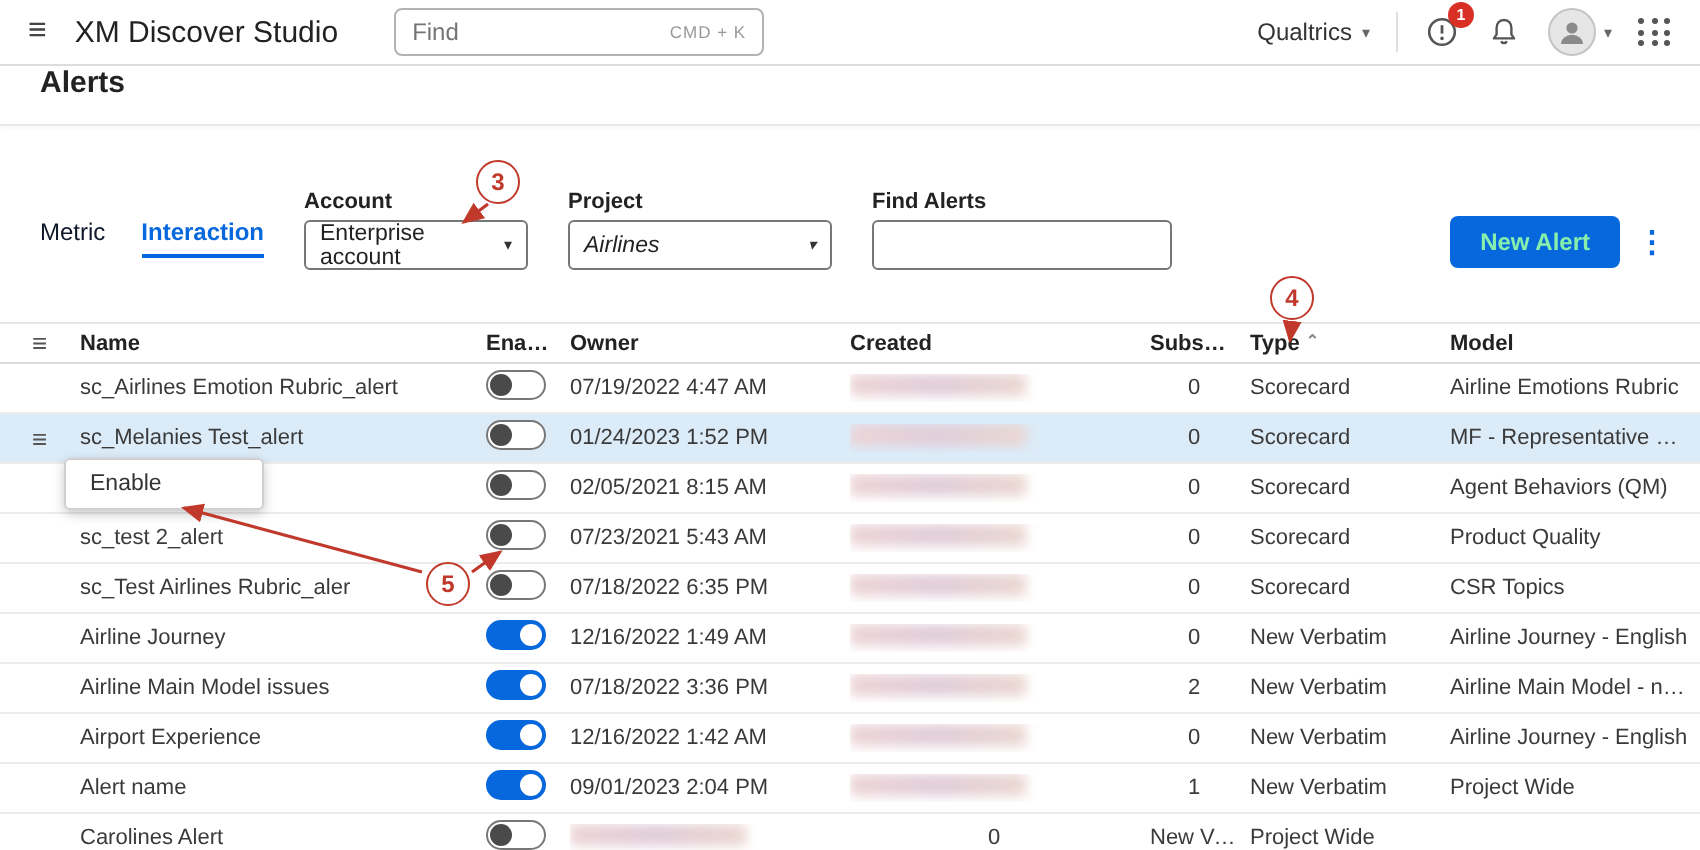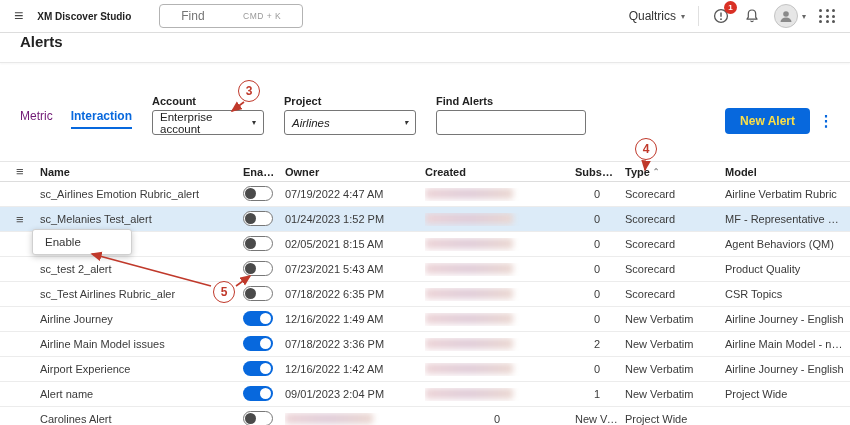--- a/index.html
+++ b/index.html
@@ -3,53 +3,53 @@
 <meta charset="utf-8">
 <style>
   * { margin:0; padding:0; box-sizing:border-box; }
   html,body { background:#fff; }
   body { font-family:"Liberation Sans", sans-serif; }
   .screen { position:relative; width:850px; height:425px; background:#fff; overflow:hidden; color:#333; }
 
   
   .topbar { height:33px; border-bottom:1px solid #ddd; display:flex; align-items:center; padding:0 14px; gap:14px; }
   .hamburger { font-size:16px; color:#444; cursor:pointer; line-height:1; }
-  .app-title { font-size:10px; font-weight:700; color:#222; white-space:nowrap; }
-  .searchbox { width:144px; height:24px; border:1px solid #b3b3b3; border-radius:4px; display:flex; align-items:center; padding:0 21px; margin-left:14px; background:#fff; }
+  .app-title { font-size:15px; font-weight:400; color:#222; white-space:nowrap; }
+  .searchbox { width:185px; height:24px; border:1px solid #b3b3b3; border-radius:4px; display:flex; align-items:center; padding:0 8px; margin-left:14px; background:#fff; }
   .searchbox input { border:none; outline:none; flex:1; font-size:12px; color:#555; font-family:inherit; min-width:0; background:transparent; }
   .searchbox .shortcut { font-size:8.5px; color:#999; letter-spacing:.5px; white-space:nowrap; }
   .top-right { margin-left:auto; display:flex; align-items:center; gap:13px; }
   .brand-menu { font-size:12px; color:#333; display:flex; align-items:center; gap:5px; cursor:pointer; }
   .chev { font-size:8px; color:#666; }
   .vdiv { width:1px; height:20px; background:#e0e0e0; }
   .iconbtn { position:relative; width:18px; height:18px; display:flex; align-items:center; justify-content:center; cursor:pointer; }
   .badge { position:absolute; top:-6px; right:-7px; min-width:13px; height:13px; border-radius:7px; background:#d93025; color:#fff; font-size:8px; font-weight:700; display:flex; align-items:center; justify-content:center; padding:0 3px; }
   .avatar-wrap { display:flex; align-items:center; gap:4px; cursor:pointer; }
   .avatar { width:24px; height:24px; border-radius:50%; background:#e6e6e6; border:1px solid #c4c4c4; display:flex; align-items:center; justify-content:center; overflow:hidden; }
   .waffle { display:grid; grid-template-columns:repeat(3,4px); grid-gap:2.5px; cursor:pointer; }
   .waffle i { width:3px; height:3px; border-radius:50%; background:#555; }
 
   
   .page-header { height:30px; display:flex; align-items:flex-start; padding:0 20px; border-bottom:1px solid #e8e8e8; box-shadow:0 1px 2px rgba(0,0,0,.04); }
   .page-title { font-size:15px; font-weight:700; color:#222; }
 
   
   .filters { display:flex; align-items:flex-end; padding:32px 16px 0 20px; gap:20px; }
   .tabs { display:flex; gap:18px; padding-bottom:6px; }
-  .tab { font-size:12px; color:#701a75; padding-bottom:4px; cursor:pointer; }
+  .tab { font-size:12px; color:#0f172a; padding-bottom:4px; cursor:pointer; }
   .tab.active { color:#0768dd; font-weight:700; border-bottom:2px solid #0768dd; }
   .fgroup { display:flex; flex-direction:column; gap:3px; }
   .flabel { font-size:11px; font-weight:700; color:#222; }
   .select { height:25px; border:1px solid #767676; border-radius:3px; background:#fff; display:flex; align-items:center; justify-content:space-between; padding:0 7px; font-size:11.5px; color:#222; cursor:pointer; }
   .select .chev { color:#333; }
   .sel-account { width:112px; }
   .sel-project { width:132px;font-style:italic; }
   .find-input { width:150px; height:25px; border:1px solid #767676; border-radius:3px; font-size:11.5px; padding:0 6px; outline:none; font-family:inherit; }
   .actions { margin-left:auto; display:flex; align-items:center; gap:8px; padding-bottom:1px; }
-  .btn-primary { background:#0768dd; color:#fde047; border:none; border-radius:4px; font-size:12px; font-weight:700; padding:6px 15px; cursor:pointer; font-family:inherit; }
+  .btn-primary { background:#0768dd; color:#86efac; border:none; border-radius:4px; font-size:12px; font-weight:700; padding:6px 15px; cursor:pointer; font-family:inherit; }
   .kebab { color:#0768dd; font-size:15px; font-weight:700; width:16px; text-align:center; cursor:pointer; }
 
   
   .table { margin-top:26px; font-size:11px; }
   .tr { display:grid; grid-template-columns:24px 203px 42px 140px 150px 50px 100px 1fr; align-items:center; padding-left:16px; }
   .thead { height:21px; font-weight:700; color:#222; border-top:1px solid #e6e6e6; border-bottom:1px solid #ddd; }
   .row { height:25px; border-bottom:1px solid #ececec; color:#3a3a3a; background:#fff; }
   .row.selected { background:#dcebf8; }
   .td { white-space:nowrap; overflow:hidden; text-overflow:ellipsis; padding-right:6px; }
   .td-subs { text-align:center; }
@@ -174,21 +174,21 @@
     </div>
     <div id="tbody">
     <div class="tr row">
       <span class="td handle">≡</span>
       <span class="td td-name">sc_Airlines Emotion Rubric_alert</span>
       <span class="td"><span class="toggle off"><span class="knob"></span></span></span>
       <span class="td td-created">07/19/2022 4:47 AM</span>
       <span class="td"><span class="blurbox"></span></span>
       <span class="td td-subs">0</span>
       <span class="td td-type">Scorecard</span>
-      <span class="td td-model">Airline Verbatim Rubric</span>
+      <span class="td td-model">Airline Emotions Rubric</span>
     </div>
 
     <div class="tr row selected with-handle">
       <span class="td handle">≡</span>
       <span class="td td-name">sc_Melanies Test_alert</span>
       <span class="td"><span class="toggle off"><span class="knob"></span></span></span>
       <span class="td td-created">01/24/2023 1:52 PM</span>
       <span class="td"><span class="blurbox"></span></span>
       <span class="td td-subs">0</span>
       <span class="td td-type">Scorecard</span>

